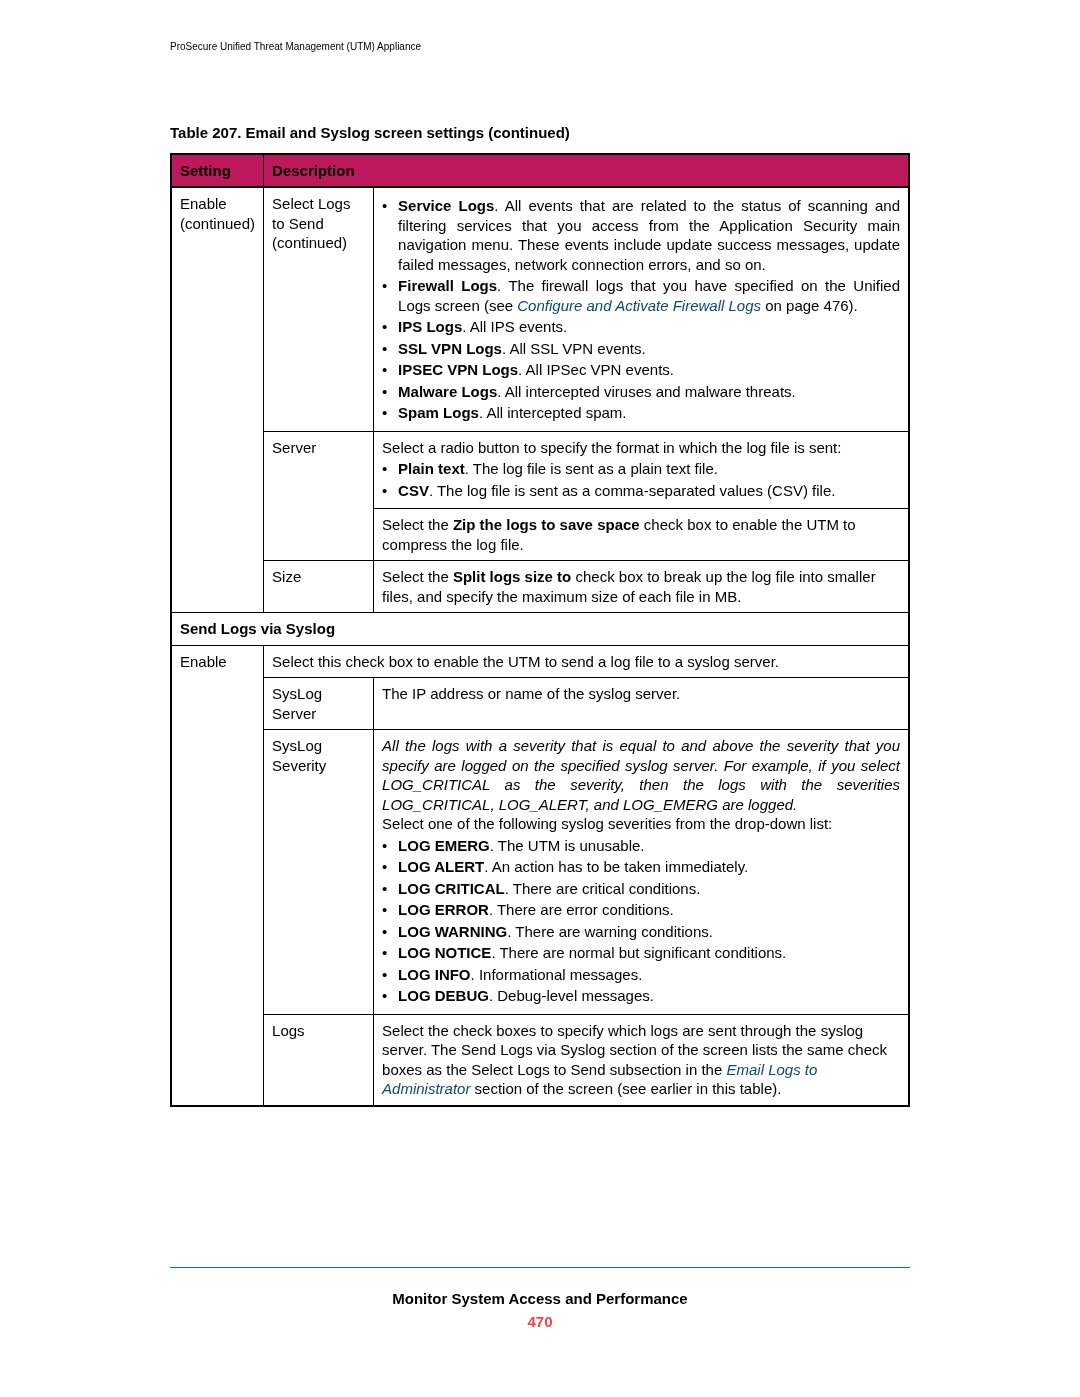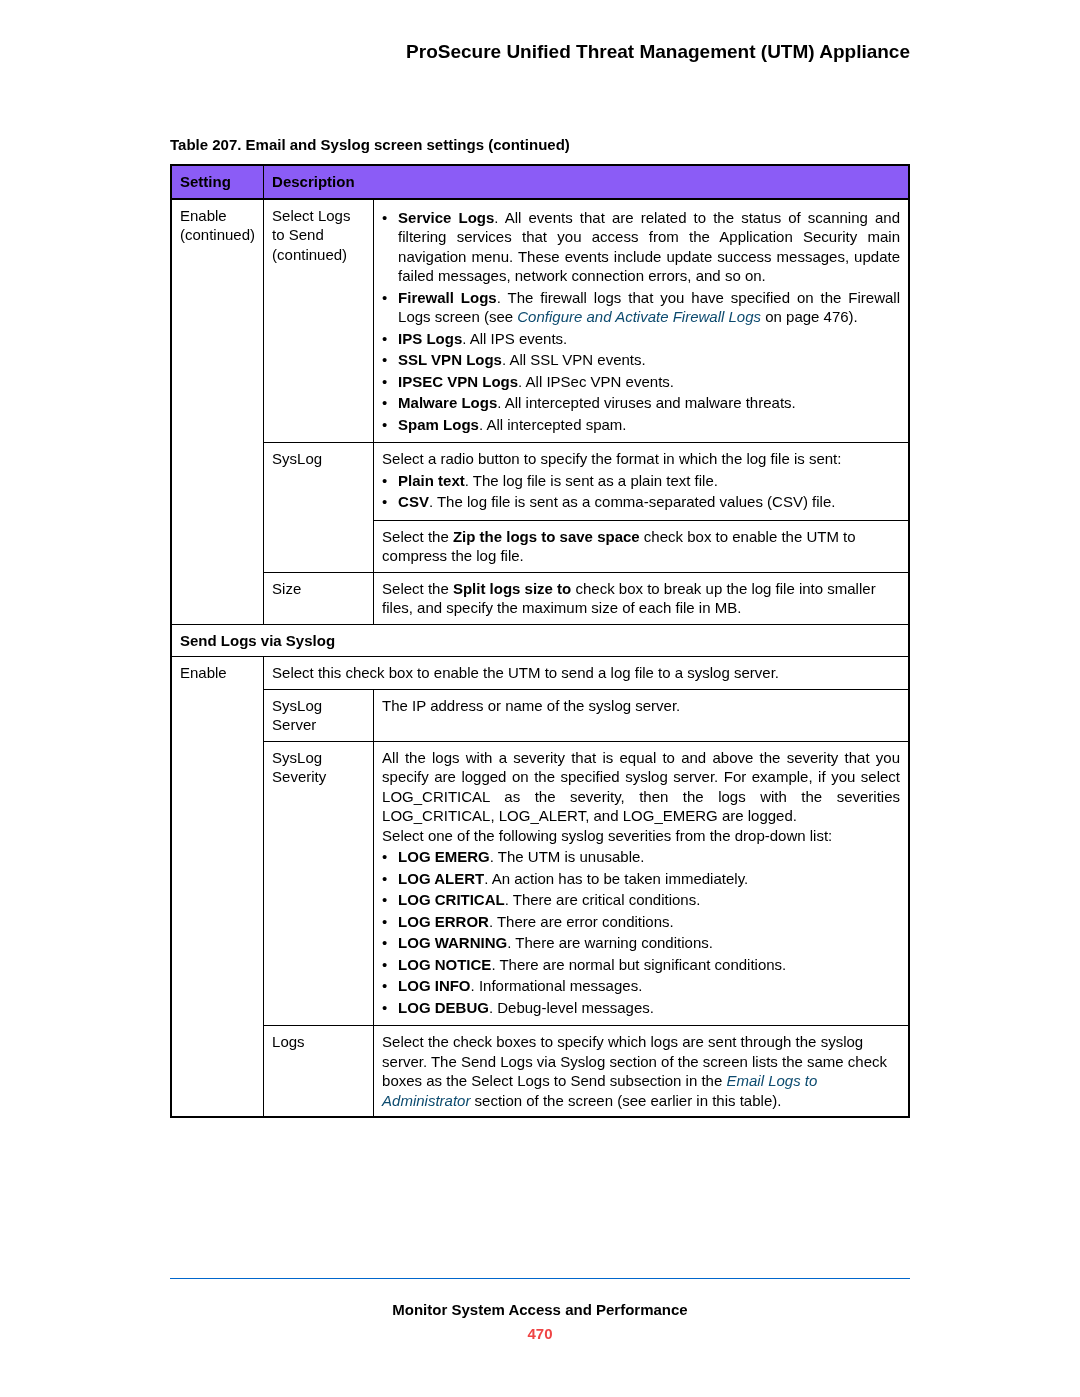--- a/index.html
+++ b/index.html
@@ -7,44 +7,44 @@
     font-family: Arial, Helvetica, sans-serif;
     background: #fff;
     width: 1080px;
     margin: 0 auto;
     padding: 40px 170px 40px 170px;
     font-size: 15px;
     color: #000;
     line-height: 1.3;
   }
   .page-header {
-    text-align: right;
-    font-weight: bold;
-    font-size: 19px;
+    text-align: left;
+    font-weight: normal;
+    font-size: 10px;
     margin-bottom: 70px;
   }
   .table-caption {
     font-weight: bold;
     font-size: 15px;
     margin-bottom: 10px;
   }
   table {
     border-collapse: collapse;
     width: 100%;
     border: 2px solid #000;
   }
   th, td {
     border: 1px solid #000;
     padding: 6px 8px;
     vertical-align: top;
     text-align: left;
     font-size: 15px;
   }
   th {
-    background: #8b5cf6;
+    background: #be185d;
     font-weight: bold;
     color: #000;
     border-bottom: 2px solid #000;
   }
   .col-setting { width: 90px; }
   .col-sub { width: 110px; }
   ul.bullets {
     list-style: none;
     padding-left: 0;
     margin-top: 2px;
@@ -74,21 +74,21 @@
   .footer-title {
     font-weight: bold;
     font-size: 15px;
     margin-bottom: 4px;
   }
   .page-num {
     color: #ef4444;
     font-weight: bold;
     font-size: 15px;
   }
-  .justify { text-align: justify; }
+  .justify { text-align: justify; font-style: italic; }
   b { font-weight: bold; }
 </style>
 </head>
 <body>
 
 <div class="page-header">ProSecure Unified Threat Management (UTM) Appliance</div>
 
 <div class="table-caption">Table 207.  Email and Syslog screen settings (continued)</div>
 
 <table>
@@ -98,31 +98,31 @@
       <th colspan="2">Description</th>
     </tr>
   </thead>
   <tbody>
     <tr>
       <td rowspan="4" class="col-setting">Enable (continued)</td>
       <td class="col-sub">Select Logs to Send (continued)</td>
       <td>
         <ul class="bullets">
           <li><b>Service Logs</b><span>. All events that are related to the status of scanning and filtering services that you access from the Application Security main navigation menu. These events include update success messages, update failed messages, network connection errors, and so on.</span></li>
-          <li><b>Firewall Logs</b><span>. The firewall logs that you have specified on the Firewall Logs screen (see </span><span class="link">Configure and Activate Firewall Logs</span><span> on page 476).</span></li>
+          <li><b>Firewall Logs</b><span>. The firewall logs that you have specified on the Unified Logs screen (see </span><span class="link">Configure and Activate Firewall Logs</span><span> on page 476).</span></li>
           <li><b>IPS Logs</b><span>. All IPS events.</span></li>
           <li><b>SSL VPN Logs</b><span>. All SSL VPN events.</span></li>
           <li><b>IPSEC VPN Logs</b><span>. All IPSec VPN events.</span></li>
           <li><b>Malware Logs</b><span>. All intercepted viruses and malware threats.</span></li>
           <li><b>Spam Logs</b><span>. All intercepted spam.</span></li>
         </ul>
       </td>
     </tr>
     <tr>
-      <td rowspan="2" class="col-sub">SysLog</td>
+      <td rowspan="2" class="col-sub">Server</td>
       <td>
         <div>Select a radio button to specify the format in which the log file is sent:</div>
         <ul class="bullets">
           <li><b>Plain text</b><span>. The log file is sent as a plain text file.</span></li>
           <li><b>CSV</b><span>. The log file is sent as a comma-separated values (CSV) file.</span></li>
         </ul>
       </td>
     </tr>
     <tr>
       <td>

